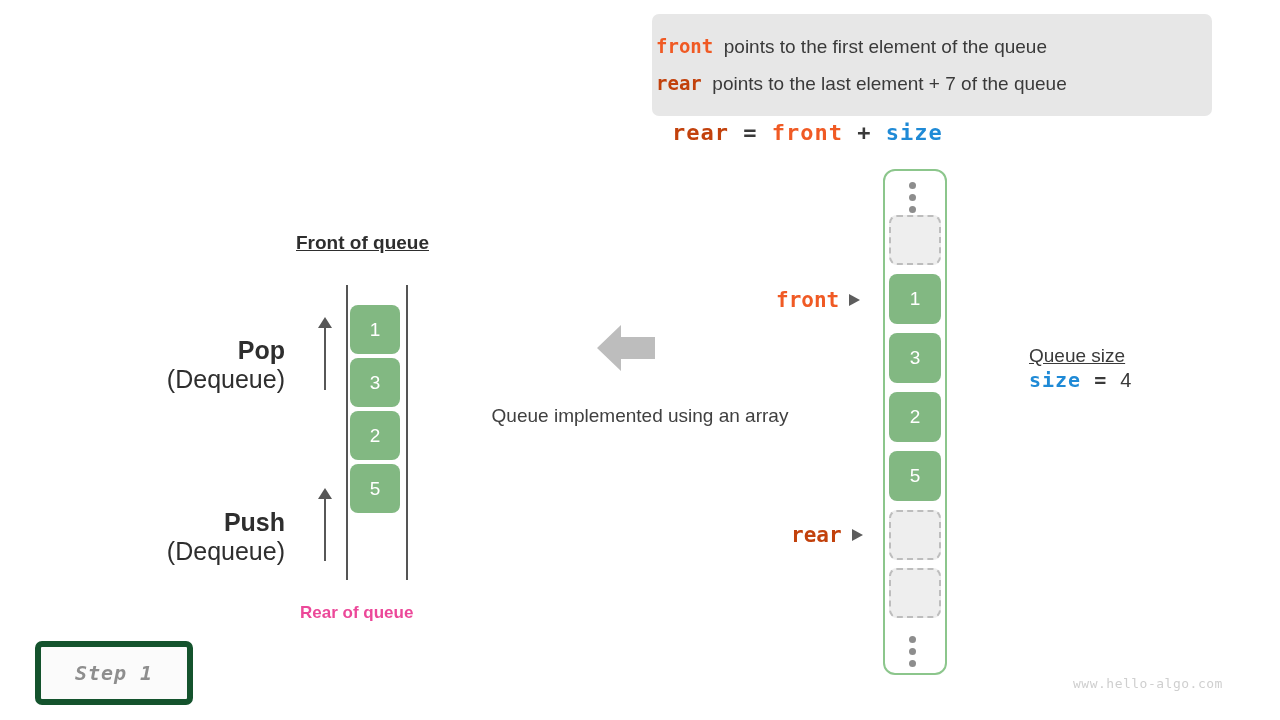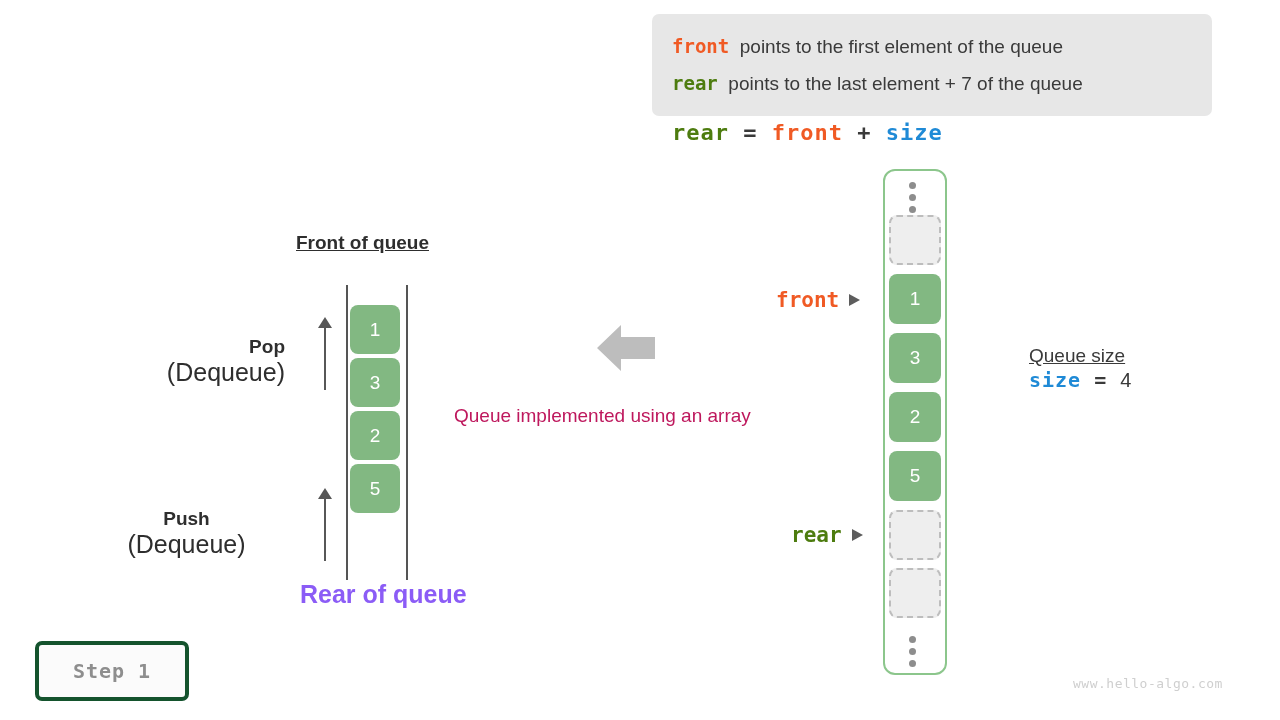--- a/index.html
+++ b/index.html
@@ -15,34 +15,34 @@
   }
   .abs { position: absolute; }
 
   
   #note-banner {
     left: 652px; top: 14px;
     width: 560px; height: 102px;
     background: #e7e7e7;
     border-radius: 7px;
     box-sizing: border-box;
-    padding: 14px 20px 0 20px;
+    padding: 14px 20px 0 4px;
   }
   .note-line {
     font-size: 19px;
     line-height: 37px;
     white-space: nowrap;
     color: #3a3a3a;
   }
   .mono {
     font-family: "DejaVu Sans Mono", "Liberation Mono", monospace;
     font-weight: bold;
   }
   .c-front { color: #f05a24; }
-  .c-rear  { color: #4d7c0f; }
+  .c-rear  { color: #c2410c; }
   .c-size  { color: #1f8ad6; margin-top: 32px; }
   .c-op    { color: #3a3a3a; }
 
   
   #formula {
     left: 672px; top: 120px;
     font-size: 22px;
     letter-spacing: 1px;
     white-space: nowrap;
   }
@@ -61,47 +61,47 @@
     display: flex; align-items: center; justify-content: center;
   }
 
   #label-front-of-queue {
     left: 296px; top: 232px;
     font-size: 19px; font-weight: bold; color: #2e2e2e;
     white-space: nowrap;
     text-decoration: underline;
   }
   #label-rear-of-queue {
-    left: 300px; top: 580px;
-    font-size: 25px; font-weight: bold; color: #8b5cf6;
+    left: 300px; top: 603px;
+    font-size: 17px; font-weight: bold; color: #ec4899;
     white-space: nowrap;
   }
 
   .op-label {
     text-align: right;
     white-space: nowrap;
     color: #2e2e2e;
   }
-  .op-title { font-size: 19px; font-weight: bold; }
+  .op-title { font-size: 25px; font-weight: bold; }
   .op-sub   { font-size: 25px; }
 
   .up-arrow-line { width: 2px; background: #575757; }
   .up-arrow-head {
     width: 0; height: 0;
     border-left: 7px solid transparent;
     border-right: 7px solid transparent;
     border-bottom: 11px solid #575757;
   }
 
   
   #mid-arrow { left: 597px; top: 323px; width: 58px; height: 50px; }
   #mid-caption {
     left: 454px; top: 405px;
-    width: 372px; text-align: left;
-    font-size: 19px; color: #be185d;
+    width: 372px; text-align: center;
+    font-size: 19px; color: #404040;
     white-space: nowrap;
   }
 
   
   #array-container {
     left: 883px; top: 169px;
     width: 64px; height: 506px;
     border: 2px solid #8cc68c;
     border-radius: 12px;
     box-sizing: border-box;
@@ -144,29 +144,30 @@
   #size-expr {
     left: 1029px; top: 368px;
     font-size: 20px; letter-spacing: 1px; white-space: nowrap;
   }
   #size-expr .num { font-family: "Liberation Sans", sans-serif; font-weight: normal; color: #3a3a3a; font-size: 20px; }
 
   
   #step-badge {
     left: 35px; top: 641px;
     width: 146px; height: 52px;
-    border: 4px solid #14532d;
+    border: 6px solid #14532d;
     border-radius: 7px;
     background: #fbfbfb;
     display: flex; align-items: center; justify-content: center;
     font-family: "DejaVu Sans Mono", "Liberation Mono", monospace;
     font-weight: bold;
     font-size: 20px;
     color: #8e8e8e;
     letter-spacing: 1px;
+    font-style: italic;
   }
 
   
   #watermark {
     left: 1073px; top: 676px;
     font-family: "DejaVu Sans Mono", "Liberation Mono", monospace;
     font-size: 13px;
     color: #cfcfcf;
     letter-spacing: 0.5px;
     white-space: nowrap;
@@ -202,21 +203,21 @@
 <div class="abs lq-cell" style="top:411px;">2</div>
 <div class="abs lq-cell" style="top:464px;">5</div>
 
 <div class="abs op-label" style="left:120px; top:336px; width:165px;">
   <div class="op-title">Pop</div>
   <div class="op-sub">(Dequeue)</div>
 </div>
 <div class="abs up-arrow-head" style="left:318px; top:317px;"></div>
 <div class="abs up-arrow-line" style="left:324px; top:328px; height:62px;"></div>
 
-<div class="abs op-label" style="left:104px; top:508px; width:165px;text-align:center;">
+<div class="abs op-label" style="left:120px; top:508px; width:165px;">
   <div class="op-title">Push</div>
   <div class="op-sub">(Dequeue)</div>
 </div>
 <div class="abs up-arrow-head" style="left:318px; top:488px;"></div>
 <div class="abs up-arrow-line" style="left:324px; top:499px; height:62px;"></div>
 
 <div class="abs" id="label-rear-of-queue">Rear of queue</div>
 
 <svg class="abs" id="mid-arrow" viewBox="0 0 58 50">
   <polygon points="0,25 24,2 24,14 58,14 58,36 24,36 24,48" fill="#bdbdbd"></polygon>

